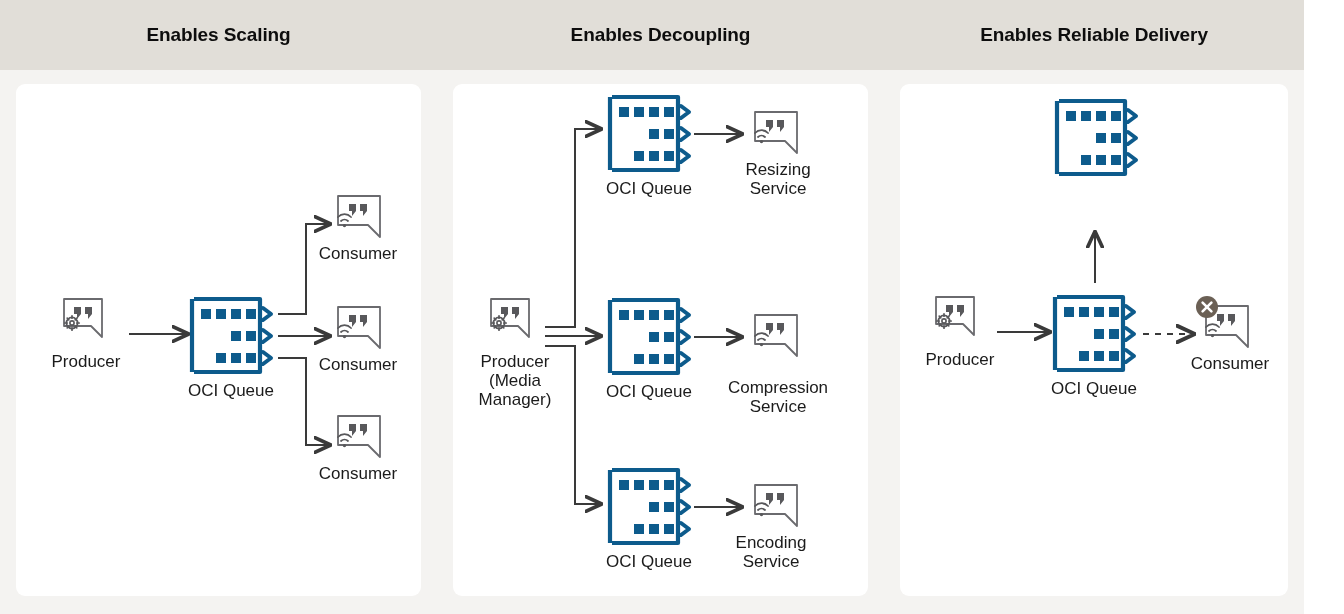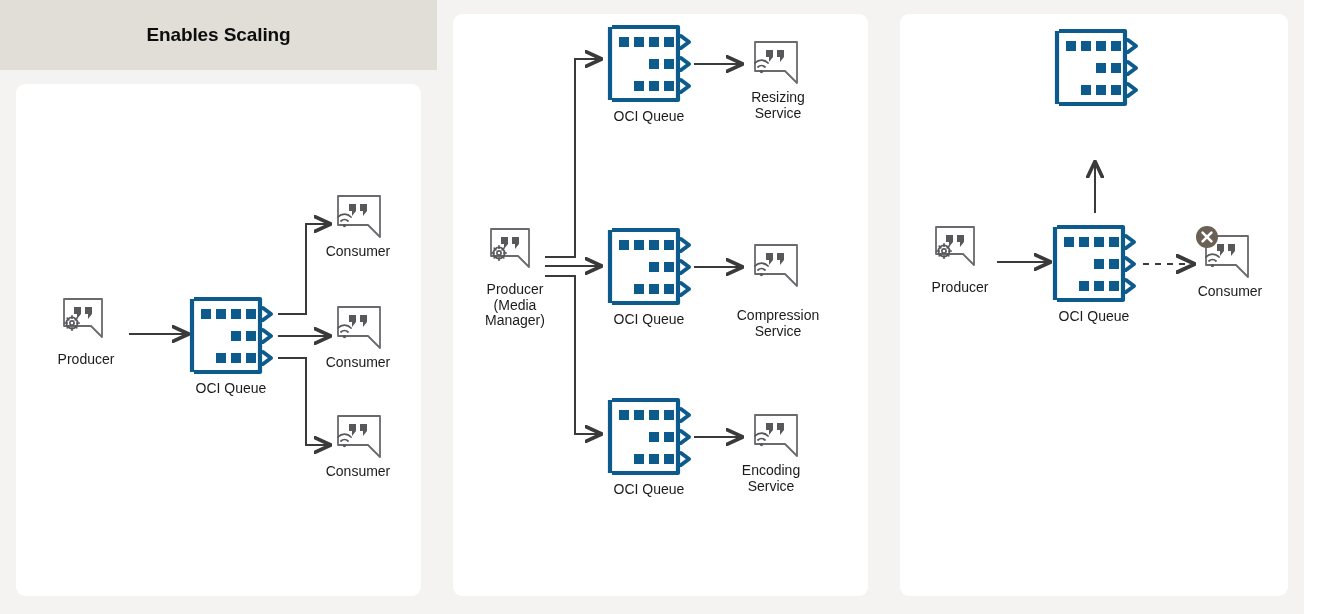--- a/index.html
+++ b/index.html
@@ -55,21 +55,21 @@
   }
   .stage {
     position: absolute;
     inset: 0;
   }
   .stage svg { display: block; }
 
   .nodelabel {
     position: absolute;
     text-align: center;
-    font-size: 14px;
+    font-size: 17px;
     color: #1b1b1b;
     line-height: 1.12;
     white-space: pre-line;
     transform: translateX(-50%);
   }
 </style>
 </head>
 <body>
 
 <div class="board">
@@ -173,20 +173,23 @@
           <div class="nodelabel" style="left:215px; top:297px; width:140px;">OCI Queue</div>
           <div class="nodelabel" style="left:342px; top:160px; width:130px;">Consumer</div>
           <div class="nodelabel" style="left:342px; top:271px; width:130px;">Consumer</div>
           <div class="nodelabel" style="left:342px; top:380px; width:130px;">Consumer</div>
         </div>
       </div>
     </div>
   </section>
 
   <section class="panel panel-2">
+    <div class="panel-header">
+      <span class="panel-header-title">Enables Decoupling</span>
+    </div>
     <div class="panel-body">
       <div class="card">
         <div class="stage">
           <svg width="415" height="512" viewBox="0 0 415 512" xmlns="http://www.w3.org/2000/svg">
             <defs>
               <marker id="ah2" markerWidth="9" markerHeight="9" refX="8" refY="4.5" orient="auto">
                 <path d="M0,0.6 L8.4,4.5 L0,8.4" fill="none" stroke="#3a3a3a" stroke-width="1.8" stroke-linecap="round" stroke-linejoin="round"></path>
               </marker>
             </defs>
 
@@ -325,20 +328,23 @@
           <div class="nodelabel" style="left:325px; top:294px; width:160px;">Compression
 Service</div>
           <div class="nodelabel" style="left:318px; top:449px; width:150px;">Encoding
 Service</div>
         </div>
       </div>
     </div>
   </section>
 
   <section class="panel panel-3">
+    <div class="panel-header">
+      <span class="panel-header-title">Enables Reliable Delivery</span>
+    </div>
     <div class="panel-body">
       <div class="card">
         <div class="stage">
           <svg width="388" height="512" viewBox="0 0 388 512" xmlns="http://www.w3.org/2000/svg">
             <defs>
               <marker id="ah3" markerWidth="9" markerHeight="9" refX="8" refY="4.5" orient="auto">
                 <path d="M0,0.6 L8.4,4.5 L0,8.4" fill="none" stroke="#3a3a3a" stroke-width="1.8" stroke-linecap="round" stroke-linejoin="round"></path>
               </marker>
             </defs>
 

